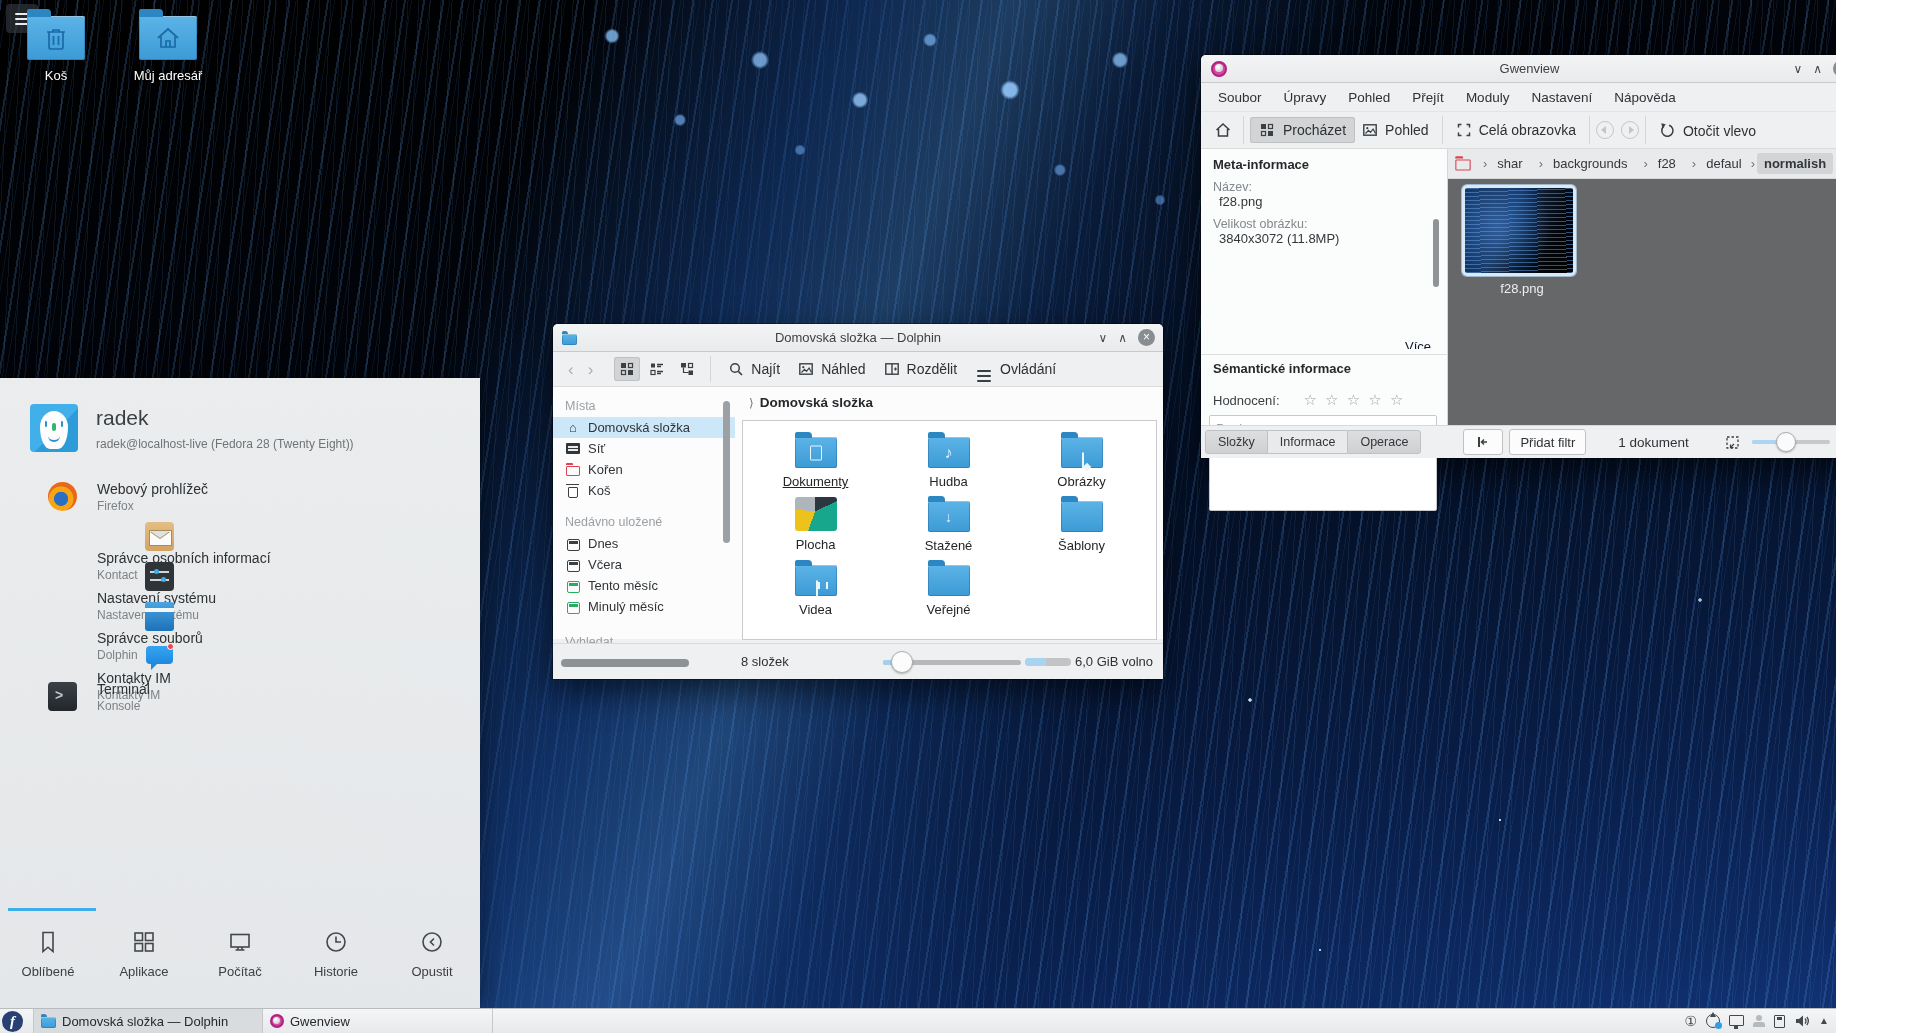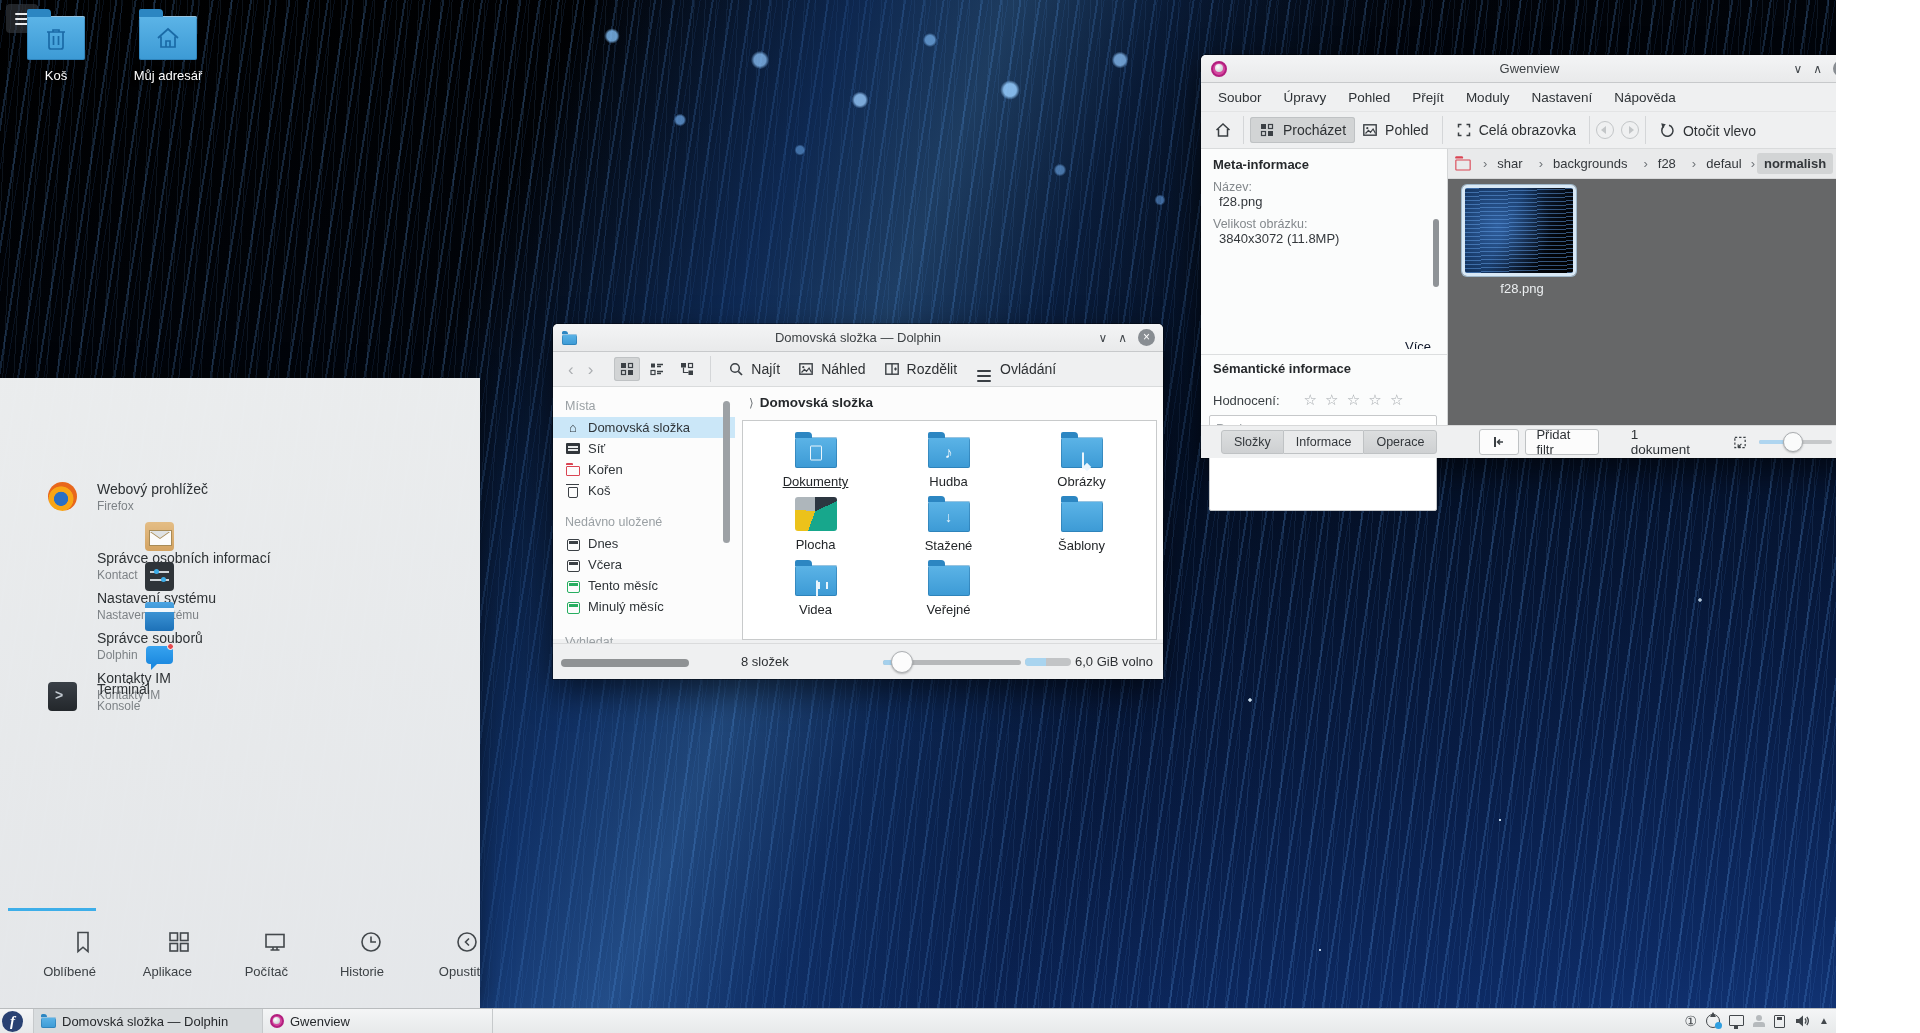--- a/index.html
+++ b/index.html
@@ -118,21 +118,21 @@
   .ic-terminal { border-radius:4px; background:linear-gradient(#3a4047,#23272b); color:#c3cad1;
     font-size:14px; font-weight:bold; padding:5px 0 0 7px; }
   .ic-discover { border-radius:4px; background:linear-gradient(#38a0e8,#1565c0); position:relative; }
   .ic-discover::before { content:""; position:absolute; left:8px; top:10px; width:13px; height:11px;
     border:2px solid #eaf4fc; border-radius:0 0 3px 3px; border-top:none; }
   .ic-discover::after { content:""; position:absolute; left:10px; top:6px; width:9px; height:7px;
     border:2px solid #eaf4fc; border-bottom:none; border-radius:6px 6px 0 0; }
 
   .ko-tabline { position:absolute; left:8px; top:530px; width:88px; height:3px; background:#3daee9; }
   .ko-tabs { position:absolute; left:0; top:537px; width:480px; display:flex; }
-  .ko-tab { width:96px; display:flex; flex-direction:column; align-items:flex-end; gap:9px; padding-top:14px; }
+  .ko-tab { width:96px; display:flex; flex-direction:column; align-items:center; gap:9px; padding-top:14px; }
   .ko-tab .tl { font-size:13px; color:#3c4145; }
 
   
   .dolphin { left:553px; top:324px; width:610px; height:355px; }
   .dtools { height:34px; display:flex; align-items:center; padding:0 10px; gap:4px; background:#eff0f1; }
   .navchev { font-size:17px; color:#abaeb1; padding:0 5px; line-height:1; }
   .viewbtn { padding:4px 5px; border-radius:3px; display:flex; align-items:center; }
   .viewbtn.pressed { background:#d2d4d5; box-shadow:inset 0 0 0 1px #bfc2c4; }
   .tbtn { display:flex; align-items:flex-end; gap:7px; padding:4px 7px; border-radius:3px; color:#2e3134; font-size:14px; }
   .dbody { position:relative; height:253px; background:#fcfcfc; border-top:1px solid #d9dbdc; }
@@ -224,21 +224,21 @@
     border:3px solid #d9e9f6; box-shadow:0 0 0 1px #9fb8cb;
     background:
       repeating-linear-gradient(178deg, rgba(100,160,230,.5) 0 1px, rgba(0,0,0,0) 1px 4px),
       radial-gradient(circle at 30% 45%, rgba(70,130,210,.55), rgba(0,0,0,0) 60%),
       linear-gradient(115deg, #13335e 0 40%, #091527 60%, #02050a 78%, #000 100%); }
   .gthumb-lbl { position:absolute; left:14px; top:132px; width:120px; text-align:center; color:#eceff1; font-size:13px; }
   .gbottom { position:absolute; left:0; bottom:0; width:100%; height:33px; background:#eff0f1;
     border-top:1px solid #d7d8d9; display:flex; align-items:center; border-radius:0; }
   .gtab { height:24px; display:flex; align-items:center; padding:0 12px; font-size:12.5px; color:#33373b;
     border:1px solid #bfc2c4; }
-  .gtab.first { border-radius:3px 0 0 3px; margin-left:20px; }
+  .gtab.first { border-radius:3px 0 0 3px; margin-left:4px; }
   .gtab.last { border-radius:0 3px 3px 0; }
   .gtab.shaded { background:linear-gradient(#dcdedf,#ced0d2); }
   .gtab.lit { background:#e9eaeb; border-left:none; border-right:none; }
   .gbtn { height:26px; display:flex; align-items:center; padding:0 10px; border:1px solid #bfc2c4;
     border-radius:3px; background:#fcfcfc; font-size:13px; color:#2e3236; }
   .gcount { font-size:13.5px; color:#2e3236; }
   .gslider { position:relative; width:78px; height:4px; border-radius:2px; background:#c6c8ca; }
   .gslider .fillL { position:absolute; left:0; top:0; height:4px; width:34px; background:#aed5f0; border-radius:2px; }
   .gslider .knob { position:absolute; left:24px; top:-8px; width:20px; height:20px; border-radius:50%;
     background:#fafbfb; border:1px solid #aaadb0; box-shadow:0 1px 2px rgba(0,0,0,.25); }
@@ -300,20 +300,29 @@
   <div class="desk-icon di-home">
     <div class="folder f-lg">
       <svg class="emb ic" width="26" height="24" viewBox="0 0 26 24">
         <path d="M3 12 L13 3 L23 12 M6 10.5 V21 h14 V10.5 M11 21 v-6 h4 v6" fill="none" stroke="#1a6aa6" stroke-width="1.7"></path>
       </svg>
     </div>
     <span class="lbl">Můj adresář</span>
   </div>
 
   <div class="kickoff">
+    <div class="ko-head">
+      <div class="ko-avatar">
+        <div class="ko-face"></div>
+      </div>
+      <div>
+        <div class="ko-name">radek</div>
+        <div class="ko-detail">radek@localhost-live (Fedora 28 (Twenty Eight))</div>
+      </div>
+    </div>
 
     <div class="ko-list">
       <div class="ko-item">
         <div class="ko-ic ic-firefox"></div>
         <div class="ko-t">Webový prohlížeč</div>
         <div class="ko-s">Firefox</div>
       </div>
       <div class="ko-item">
         <div class="ko-ic ic-kontact"></div>
         <div class="ko-t">Správce osobních informací</div>

